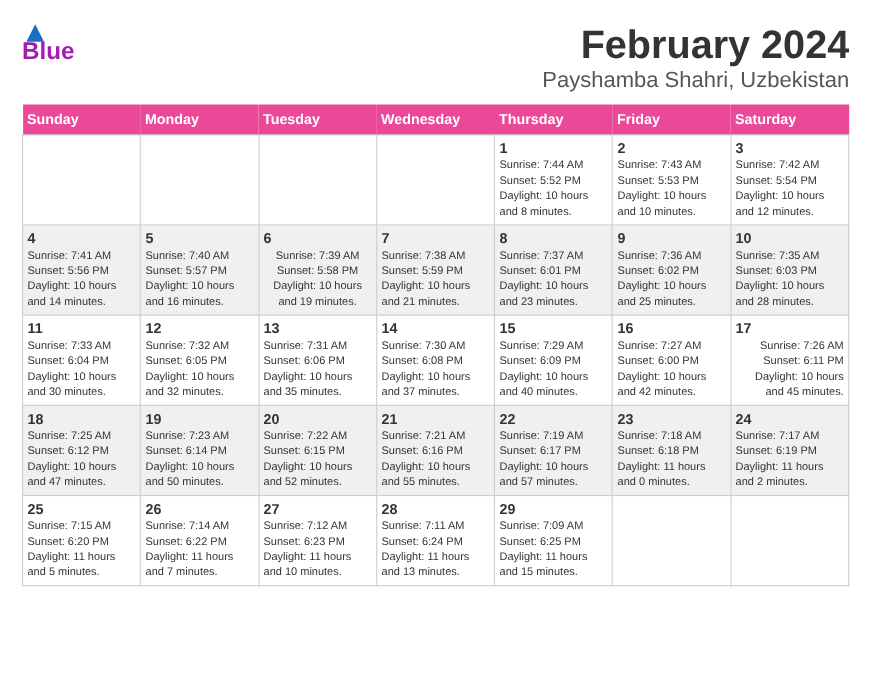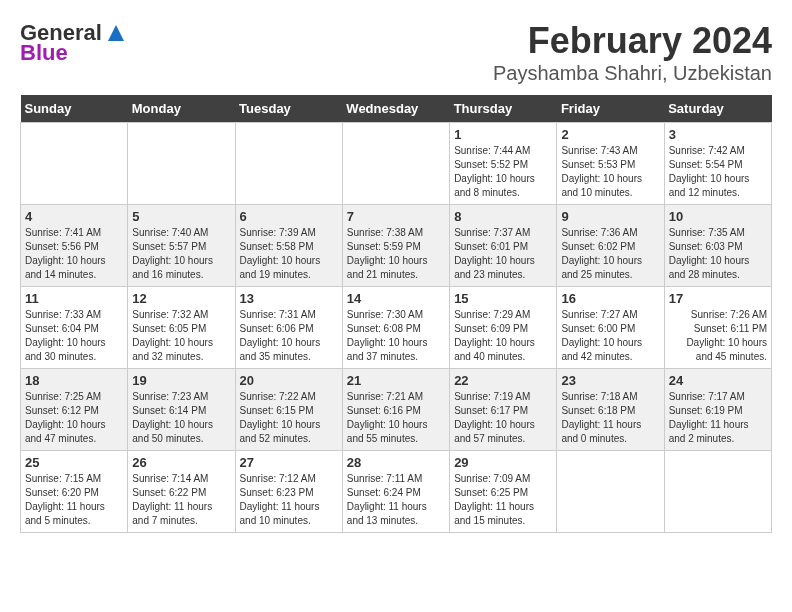--- a/index.html
+++ b/index.html
@@ -52,21 +52,21 @@
     .location-title {
       font-size: 20px;
       color: #555;
     }
     table {
       width: 100%;
       border-collapse: collapse;
       font-size: 11px;
     }
     thead tr th {
-      background-color: #404040;
+      background-color: #ec4899;
       color: #fff;
       padding: 6px 4px;
       text-align: left;
       font-size: 13px;
       font-weight: bold;
     }
     tbody tr td {
       border: 1px solid #ccc;
       vertical-align: top;
       padding: 4px;
@@ -90,21 +90,20 @@
       line-height: 1.4;
       color: #333;
     }
   </style>
 </head>
 <body>
 
 <div class="header">
   <div class="logo">
     <div class="logo-text">
-      <span class="logo-general">General</span>
       <svg class="logo-icon" viewBox="0 0 20 20">
         <polygon points="10,2 18,18 2,18" fill="#1a6fc4"></polygon>
       </svg>
     </div>
     <span class="logo-blue" style="margin-top:-6px;">Blue</span>
   </div>
   <div class="title-block">
     <div class="month-title">February 2024</div>
     <div class="location-title">Payshamba Shahri, Uzbekistan</div>
   </div>
@@ -162,21 +161,21 @@
         </td>
         <td>
           <div class="day-number">5</div>
           <div class="day-info" style="white-space: pre-line;">Sunrise: 7:40 AM
 Sunset: 5:57 PM
 Daylight: 10 hours
 and 16 minutes.</div>
         </td>
         <td>
           <div class="day-number">6</div>
-          <div class="day-info" style="white-space: pre-line;">Sunrise: 7:39 AM
+          <div class="day-info" style="white-space: pre-line; text-align: center;">Sunrise: 7:39 AM
 Sunset: 5:58 PM
 Daylight: 10 hours
 and 19 minutes.</div>
         </td>
         <td>
           <div class="day-number">7</div>
           <div class="day-info" style="white-space: pre-line;">Sunrise: 7:38 AM
 Sunset: 5:59 PM
 Daylight: 10 hours
 and 21 minutes.</div>

